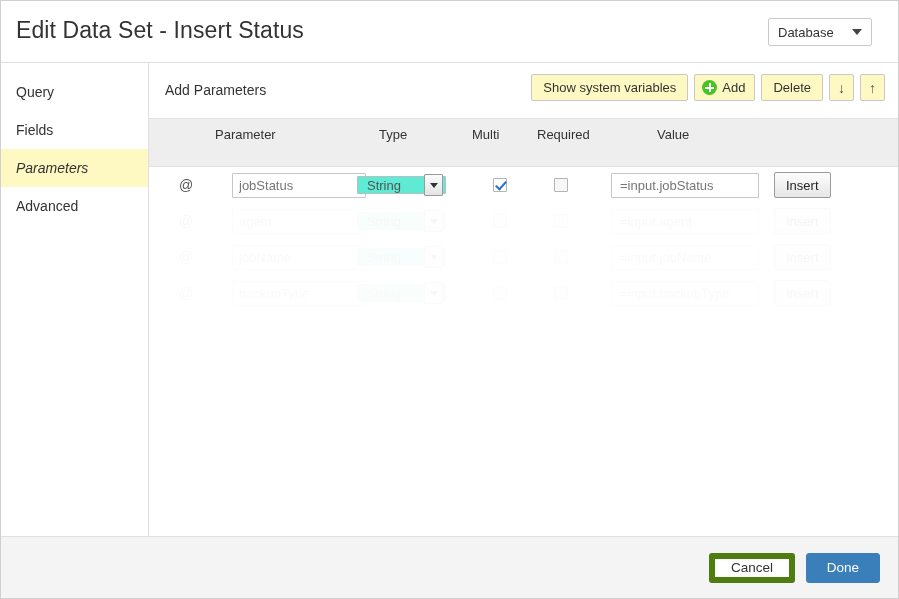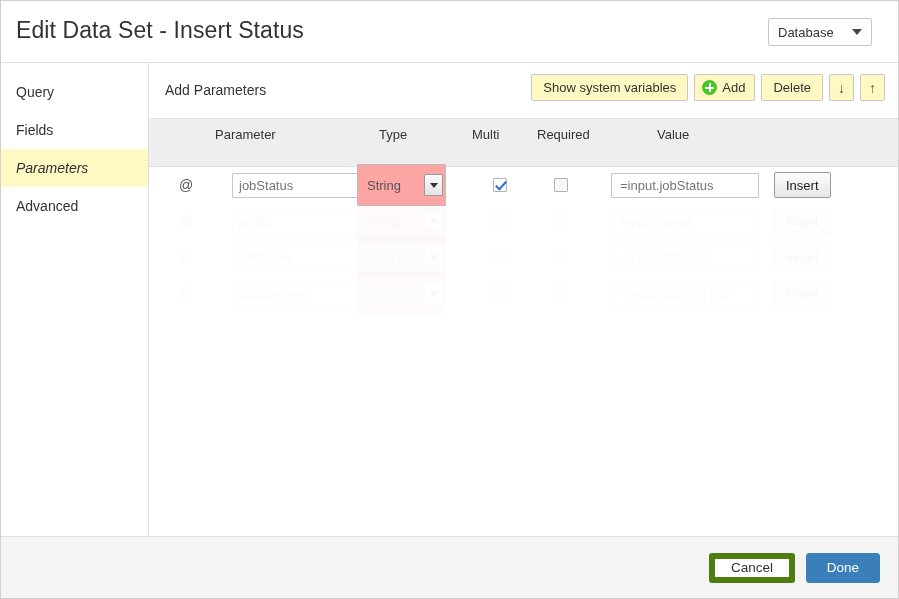--- a/index.html
+++ b/index.html
@@ -214,23 +214,23 @@
     background: #ffffff;
     font-size: 13px;
     color: #767676;
     font-family: "Liberation Sans", sans-serif;
     padding: 0 8px;
     border-radius: 1px;
     outline: none;
   }
   .sel-wrap {
     position: relative;
-    width: 89px; height: 42px;
+    width: 89px; height: 18px;
     border: 1px solid #bdbdbd;
-    background: #fca5a5;
+    background: #5eead4;
     border-radius: 1px;
     display: flex;
     align-items: center;
   }
   .sel-label {
     flex: 1;
     font-size: 13px;
     color: #555555;
     padding-left: 9px;
     white-space: nowrap;

